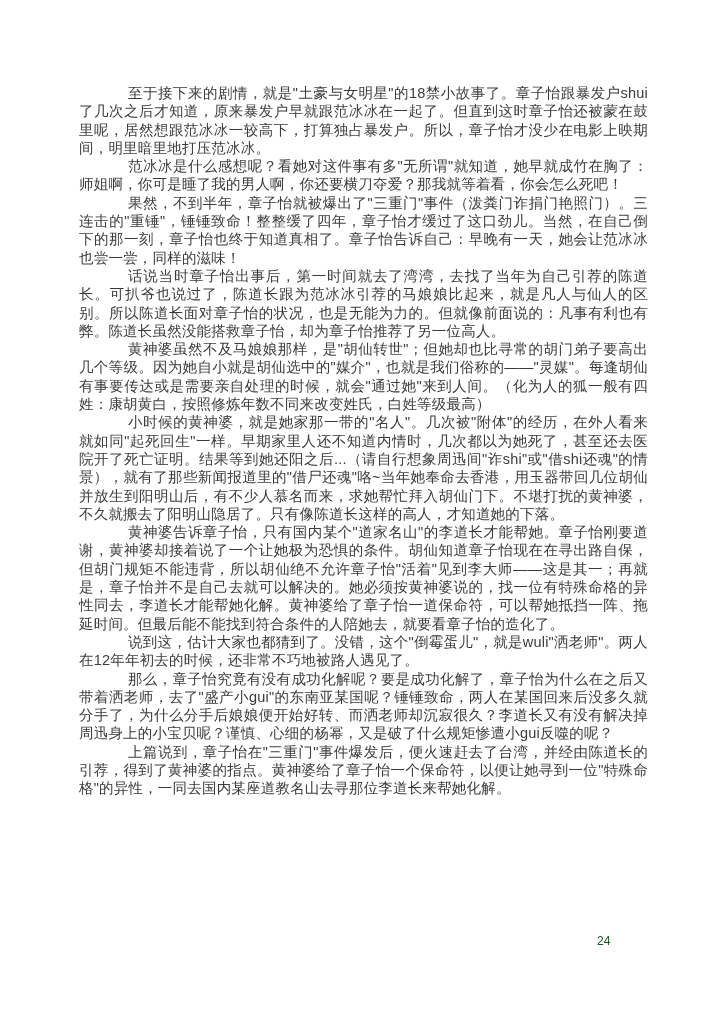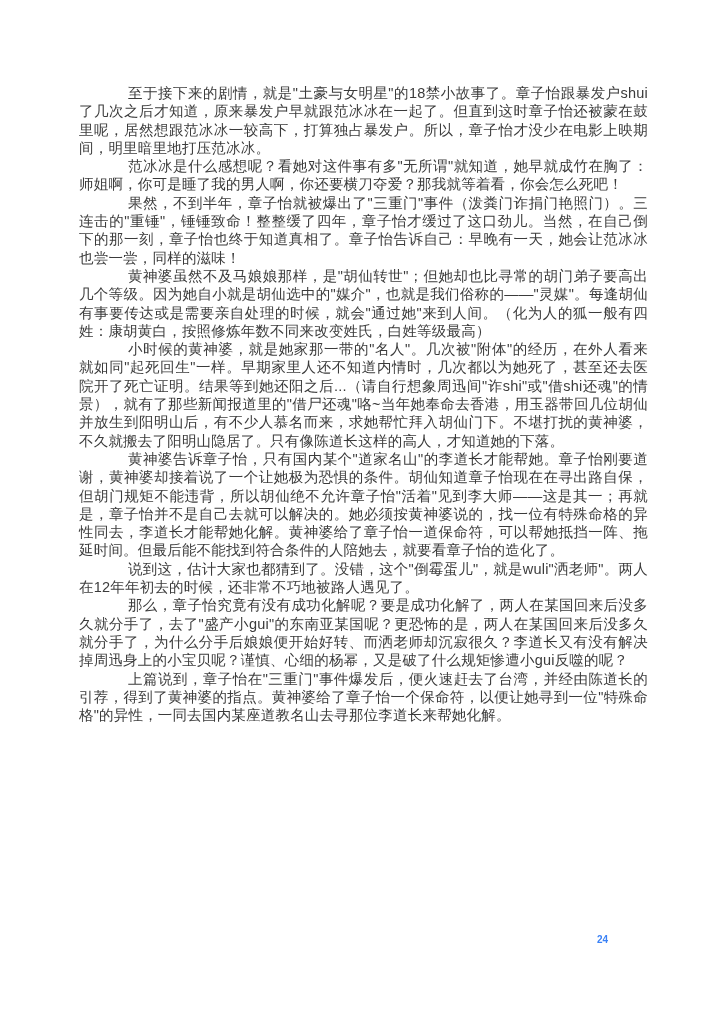--- a/index.html
+++ b/index.html
@@ -34,34 +34,35 @@
   }
   .text-block p {
     margin: 0;
     padding: 0;
     text-indent: 49px;
   }
   .page-number {
     position: absolute;
     left: 597px;
     top: 934px;
-    font-size: 10px;
-    color: #3b82f6;
-    font-weight: 700;
+    font-size: 12px;
+    color: #14532d;
+    font-weight: 400;
   }
 </style>
 </head>
 <body>
 
 <div class="page">
   <div class="text-block">
     <p>至于接下来的剧情，就是"土豪与女明星"的18禁小故事了。章子怡跟暴发户shui了几次之后才知道，原来暴发户早就跟范冰冰在一起了。但直到这时章子怡还被蒙在鼓里呢，居然想跟范冰冰一较高下，打算独占暴发户。所以，章子怡才没少在电影上映期间，明里暗里地打压范冰冰。</p>
     <p>范冰冰是什么感想呢？看她对这件事有多"无所谓"就知道，她早就成竹在胸了：师姐啊，你可是睡了我的男人啊，你还要横刀夺爱？那我就等着看，你会怎么死吧！</p>
     <p>果然，不到半年，章子怡就被爆出了"三重门"事件（泼粪门诈捐门艳照门）。三连击的"重锤"，锤锤致命！整整缓了四年，章子怡才缓过了这口劲儿。当然，在自己倒下的那一刻，章子怡也终于知道真相了。章子怡告诉自己：早晚有一天，她会让范冰冰也尝一尝，同样的滋味！</p>
+    <p>话说当时章子怡出事后，第一时间就去了湾湾，去找了当年为自己引荐的陈道长。可扒爷也说过了，陈道长跟为范冰冰引荐的马娘娘比起来，就是凡人与仙人的区别。所以陈道长面对章子怡的状况，也是无能为力的。但就像前面说的：凡事有利也有弊。陈道长虽然没能搭救章子怡，却为章子怡推荐了另一位高人。</p>
     <p>黄神婆虽然不及马娘娘那样，是"胡仙转世"；但她却也比寻常的胡门弟子要高出几个等级。因为她自小就是胡仙选中的"媒介"，也就是我们俗称的——"灵媒"。每逢胡仙有事要传达或是需要亲自处理的时候，就会"通过她"来到人间。（化为人的狐一般有四姓：康胡黄白，按照修炼年数不同来改变姓氏，白姓等级最高）</p>
     <p>小时候的黄神婆，就是她家那一带的"名人"。几次被"附体"的经历，在外人看来就如同"起死回生"一样。早期家里人还不知道内情时，几次都以为她死了，甚至还去医院开了死亡证明。结果等到她还阳之后...（请自行想象周迅间"诈shi"或"借shi还魂"的情景），就有了那些新闻报道里的"借尸还魂"咯~当年她奉命去香港，用玉器带回几位胡仙并放生到阳明山后，有不少人慕名而来，求她帮忙拜入胡仙门下。不堪打扰的黄神婆，不久就搬去了阳明山隐居了。只有像陈道长这样的高人，才知道她的下落。</p>
     <p>黄神婆告诉章子怡，只有国内某个"道家名山"的李道长才能帮她。章子怡刚要道谢，黄神婆却接着说了一个让她极为恐惧的条件。胡仙知道章子怡现在在寻出路自保，但胡门规矩不能违背，所以胡仙绝不允许章子怡"活着"见到李大师——这是其一；再就是，章子怡并不是自己去就可以解决的。她必须按黄神婆说的，找一位有特殊命格的异性同去，李道长才能帮她化解。黄神婆给了章子怡一道保命符，可以帮她抵挡一阵、拖延时间。但最后能不能找到符合条件的人陪她去，就要看章子怡的造化了。</p>
     <p>说到这，估计大家也都猜到了。没错，这个"倒霉蛋儿"，就是wuli"洒老师"。两人在12年年初去的时候，还非常不巧地被路人遇见了。</p>
-    <p>那么，章子怡究竟有没有成功化解呢？要是成功化解了，两人在某国回来后没多久就分手了，去了"盛产小gui"的东南亚某国呢？更恐怖的是，两人在某国回来后没多久就分手了，为什么分手后娘娘便开始好转、而洒老师却沉寂很久？李道长又有没有解决掉周迅身上的小宝贝呢？谨慎、心细的杨幂，又是破了什么规矩惨遭小gui反噬的呢？</p>
+    <p>那么，章子怡究竟有没有成功化解呢？要是成功化解了，章子怡为什么在之后又带着洒老师，去了"盛产小gui"的东南亚某国呢？锤锤致命，两人在某国回来后没多久就分手了，为什么分手后娘娘便开始好转、而洒老师却沉寂很久？李道长又有没有解决掉周迅身上的小宝贝呢？谨慎、心细的杨幂，又是破了什么规矩惨遭小gui反噬的呢？</p>
     <p>上篇说到，章子怡在"三重门"事件爆发后，便火速赶去了台湾，并经由陈道长的引荐，得到了黄神婆的指点。黄神婆给了章子怡一个保命符，以便让她寻到一位"特殊命格"的异性，一同去国内某座道教名山去寻那位李道长来帮她化解。</p>
   </div>
   <div class="page-number">24</div>
 </div>
 
 </body></html>

